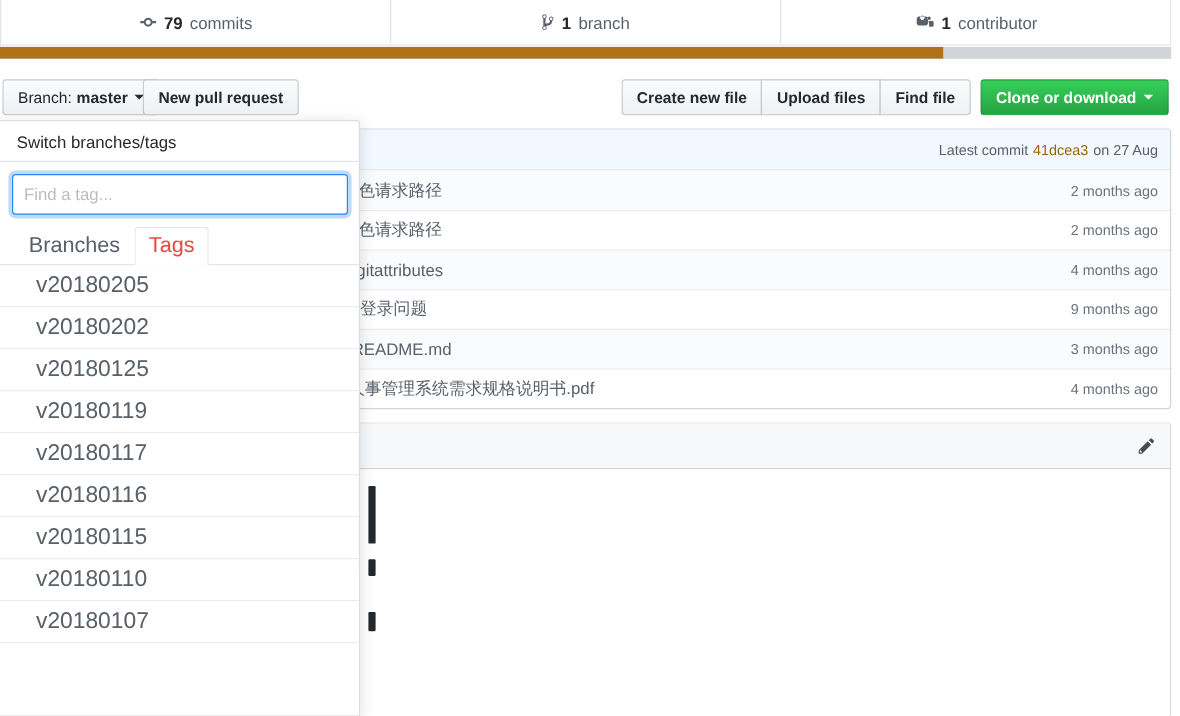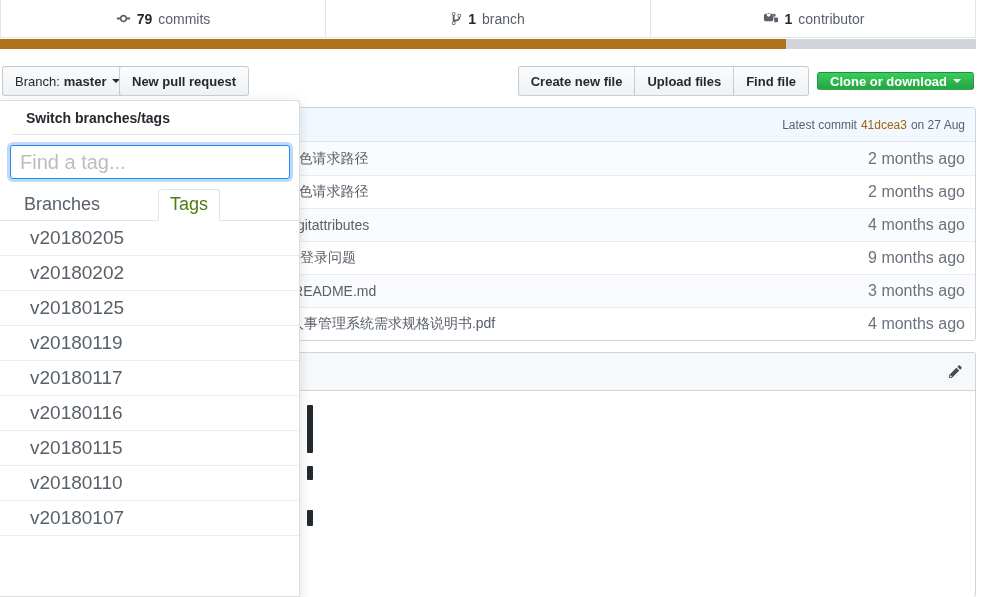--- a/index.html
+++ b/index.html
@@ -80,21 +80,21 @@
   .right-group { position: absolute; right: 2px; top: 0; display: flex; align-items: center; }
   .bg-group { display: flex; }
   .bg-group .btn { border-radius: 0; margin-left: -1px; }
   .bg-group .btn:first-child { border-radius: 3px 0 0 3px; margin-left: 0; }
   .bg-group .btn:last-child { border-radius: 0 3px 3px 0; }
   .btn-green {
     margin-left: 8px;
     color: #fff;
     background: linear-gradient(-180deg, #34d058 0%, #28a745 90%);
     border: 1px solid rgba(27,31,35,0.2);
-    height: 18px; padding: 0 12px;
+    height: 30px; padding: 0 12px;
     border-radius: 3px;
     justify-content: flex-end;
   }
 
   
   .repo-box {
     position: absolute; left: 3px; top: 107px; width: 973px;
     border: 1px solid #d1d5da; border-radius: 3px;
     background: #fff;
     overflow: hidden;
@@ -112,21 +112,21 @@
     display: flex; align-items: center;
     height: 33px;
     border-top: 1px solid #eaecef;
     padding: 0 10px;
     font-size: 14px;
   }
   .file-row:first-of-type { border-top: none; }
   .file-row.alt { background: #fafbfc; }
   .file-name { width: 165px; color: #0366d6; cursor: pointer; }
   .file-msg { flex: 1; color: #586069; padding-left: 65px; cursor: pointer; }
-  .file-age { width: 120px; text-align: right; color: #6a737d; font-size: 16px; }
+  .file-age { width: 120px; text-align: right; color: #6a737d; font-size: 12px; }
 
   
   .readme-box {
     position: absolute; left: 3px; top: 352px; width: 973px; height: 245px;
     border: 1px solid #d1d5da; border-radius: 3px; border-bottom: none;
     background: #fff;
   }
   .readme-head {
     height: 38px; background: #f6f8fa; border-bottom: 1px solid #d1d5da;
     display: flex; align-items: center; justify-content: flex-end;
@@ -144,31 +144,30 @@
     border: 1px solid rgba(27,31,35,0.15);
     border-left: none;
     border-radius: 0 3px 0 0;
     box-shadow: 0 3px 12px rgba(27,31,35,0.15);
     overflow: hidden;
     z-index: 30;
   }
   .dd-header {
     height: 34px; display: flex; align-items: center;
     padding: 0 14px;
-    font-size: 14px; font-weight: bold; color: #24292e;
+    font-size: 14px; font-weight: normal; color: #24292e;
     border-bottom: 1px solid #e1e4e8;
-    margin-left: 12px;
   }
   .dd-search-wrap { padding: 10px 10px 0 10px; }
   .dd-search {
     width: 280px; height: 34px;
     border: 1px solid #2188ff;
     border-radius: 3px;
     padding: 0 9px;
-    font-size: 20px;
+    font-size: 14px;
     color: #24292e;
     outline: none;
     box-shadow: 0 0 0 3px rgba(3,102,214,0.25);
     font-family: "Liberation Sans", "DejaVu Sans", sans-serif;
     background: #fff;
   }
   .dd-search::placeholder { color: #b9bdc2; }
   .dd-tabs {
     display: flex; align-items: flex-end;
     height: 30px;
@@ -179,25 +178,24 @@
   }
   .dd-tab {
     padding: 4px 11px 5px 11px;
     font-size: 18px; color: #586069;
     cursor: pointer;
     border: 1px solid transparent;
     border-radius: 3px 3px 0 0;
     position: relative; bottom: -1px;
   }
   .dd-tab.active {
-    color: #4d7c0f;
+    color: #ef4444;
     background: #fff;
     border-color: #e1e4e8;
     border-bottom-color: #fff;
-    margin-left: 46px;
   }
   .dd-list { }
   .dd-item {
     height: 35px;
     display: flex; align-items: center;
     padding-left: 30px;
     font-size: 19px;
     color: #586069;
     border-bottom: 1px solid #eaecef;
     cursor: pointer;

